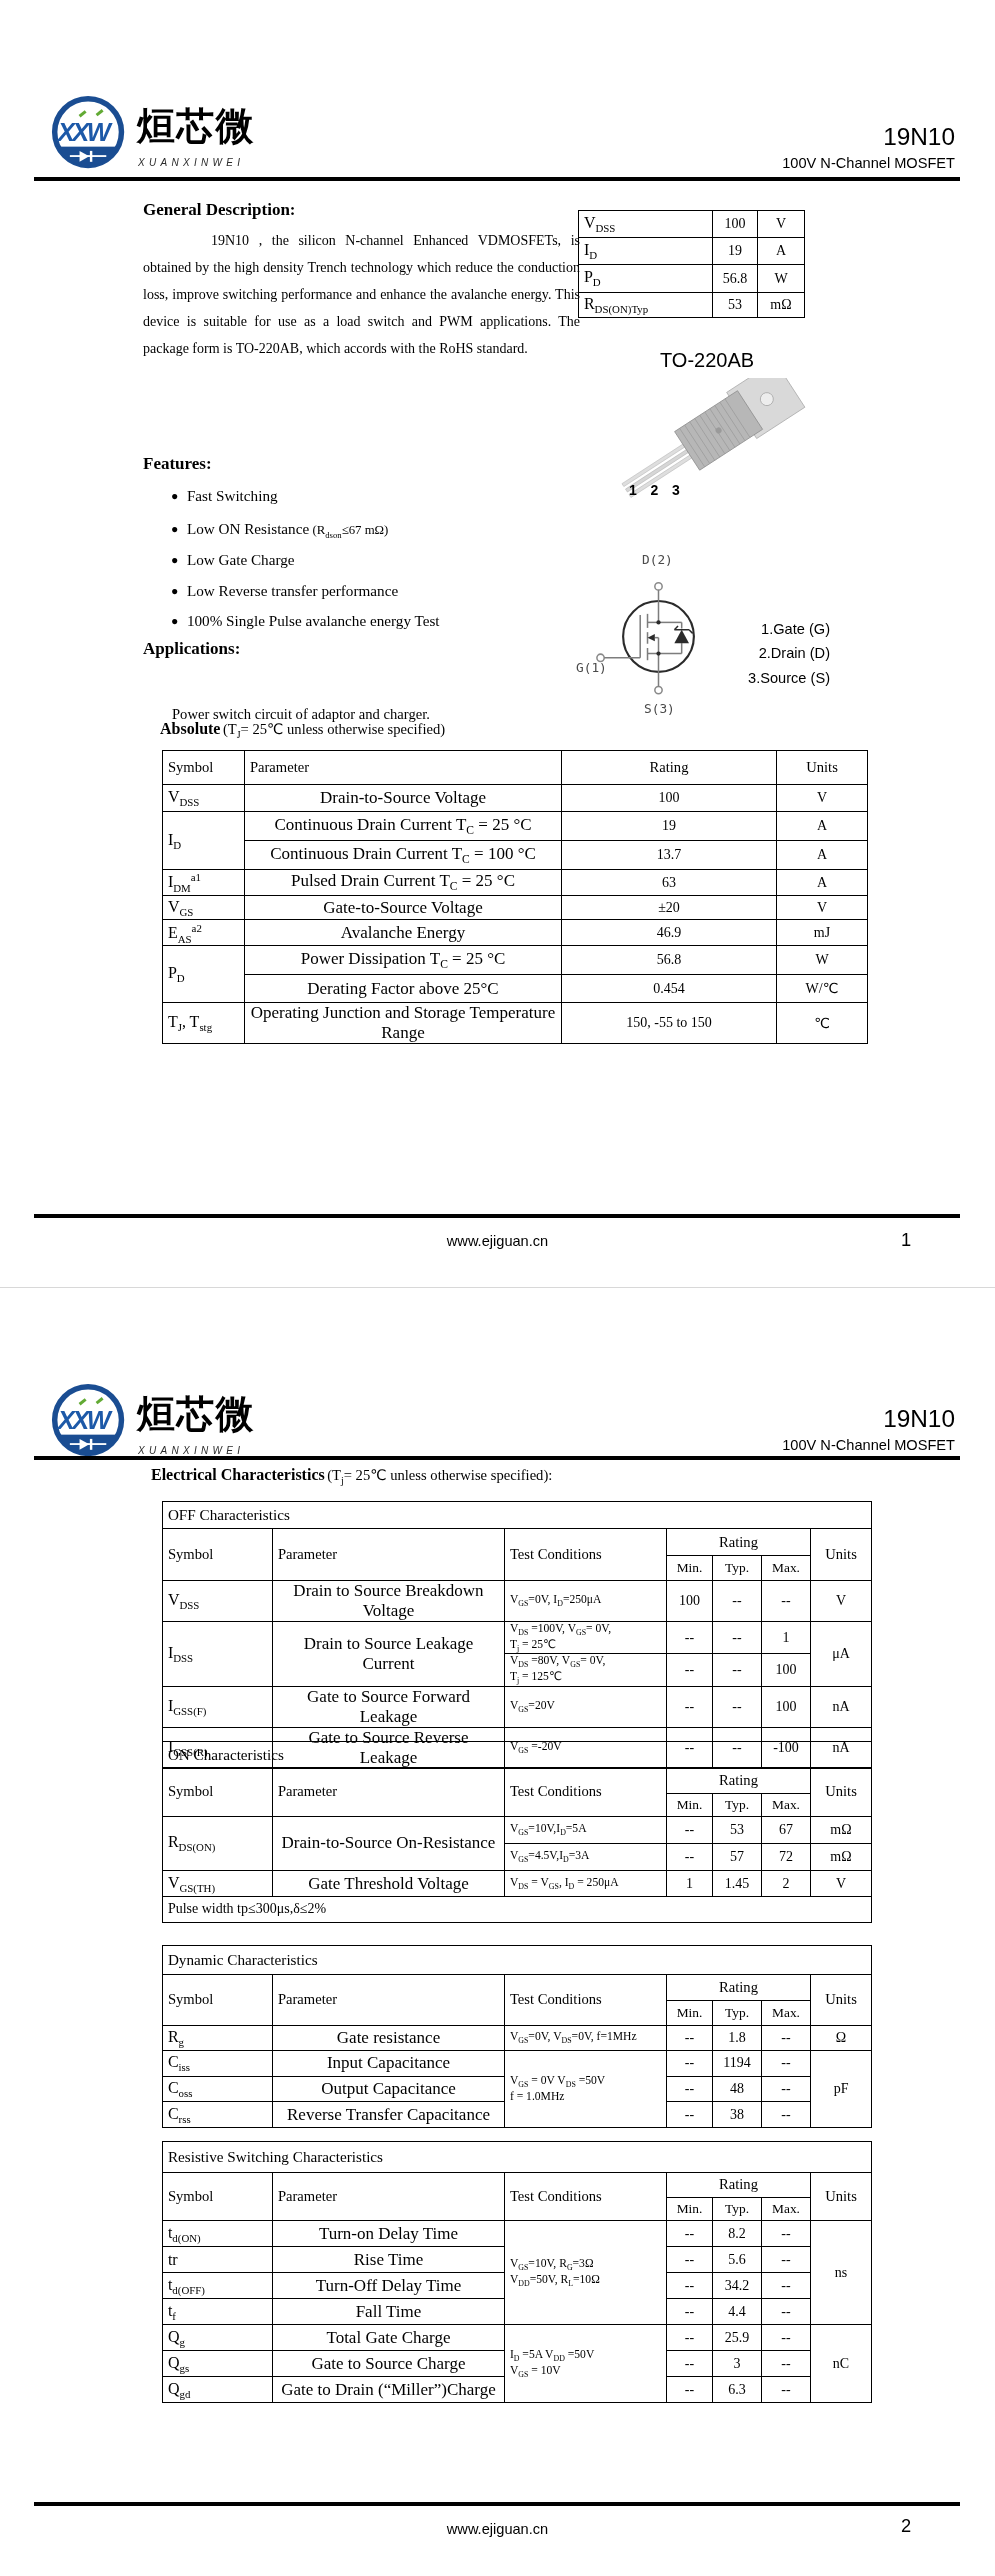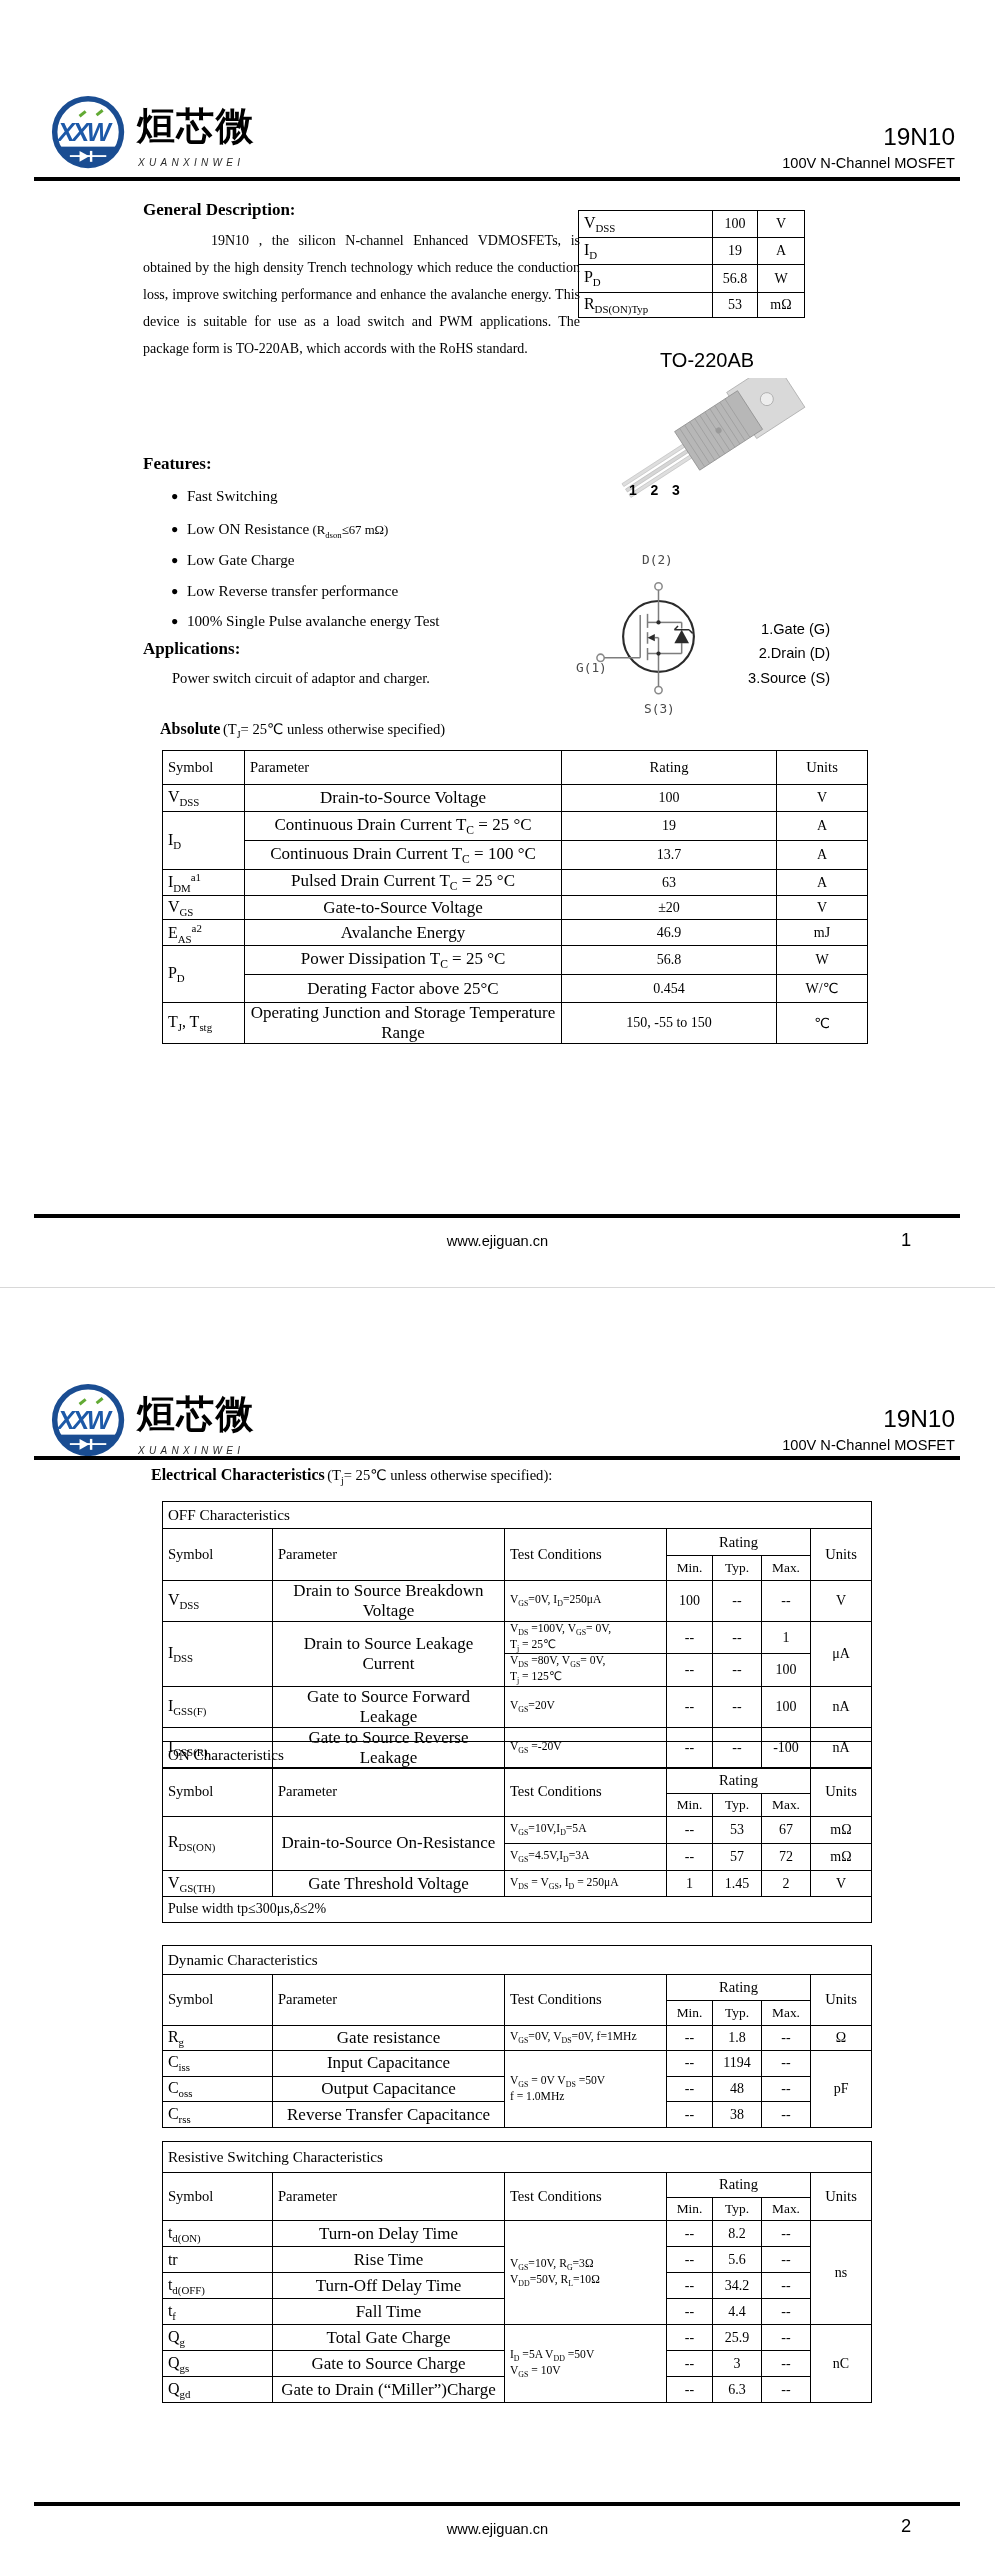--- a/index.html
+++ b/index.html
@@ -12,21 +12,21 @@
   .brand-en{font-family:"Liberation Sans","DejaVu Sans",sans-serif;font-size:10px;letter-spacing:4.3px;color:#2b2b2b;font-style:italic;}
   .part-no{font-family:"Liberation Sans","DejaVu Sans",sans-serif;font-size:24.4px;text-align:right;line-height:1;}
   .subtitle{font-family:"Liberation Sans","DejaVu Sans",sans-serif;font-size:14.6px;text-align:right;line-height:1;}
   
   .h-bold{font-weight:bold;font-size:17px;}
   .h-rest{font-weight:normal;font-size:14.6px;}
   .para{font-size:14px;line-height:27px;text-align:justify;text-indent:68px;}
   .feat-item{position:absolute;left:171px;font-weight:normal;font-size:15.2px;white-space:nowrap;}
   .feat-item .bullet{display:inline-block;font-size:12.2px;vertical-align:1.2px;margin-right:8.5px;}
   .feat-note{font-size:12.8px;}
-  .app-body{font-size:14.6px;}
+  .app-body{font-size:14.6px;margin-top:36px;}
   
   table.dtable{border-collapse:collapse;table-layout:fixed;border:1.8px solid #000;}
   table.dtable td,table.dtable th{border:1.2px solid #000;padding:0 4.9px;font-weight:normal;overflow:hidden;}
   .t-title{font-weight:bold;font-size:15.2px;text-align:left;}
   .t-head{font-size:14.6px;text-align:left;}
   .t-head-c{font-size:14.6px;text-align:center;}
   .t-mtm{font-size:13.4px;text-align:center;}
   .c-sym{font-size:16px;text-align:left;}
   .c-par{font-size:17px;text-align:center;}
   .c-cond{font-size:11.6px;line-height:1.2;text-align:left;}

